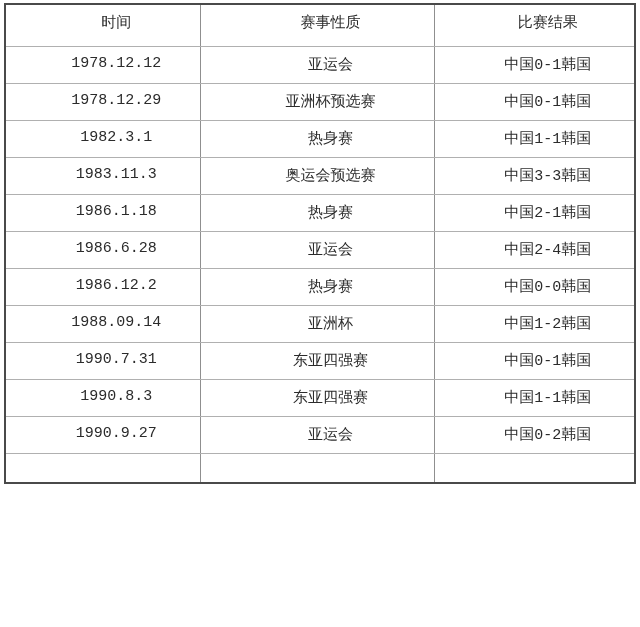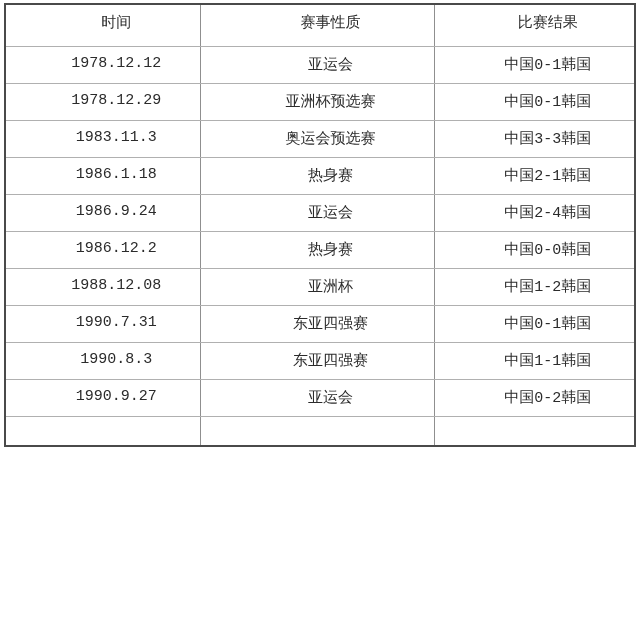--- a/index.html
+++ b/index.html
@@ -69,41 +69,46 @@
           <td>1978.12.12</td>
           <td>亚运会</td>
           <td>中国0-1韩国</td>
         </tr>
         <tr>
           <td>1978.12.29</td>
           <td>亚洲杯预选赛</td>
           <td>中国0-1韩国</td>
         </tr>
         <tr>
+          <td>1982.3.1</td>
+          <td>热身赛</td>
+          <td>中国1-1韩国</td>
+        </tr>
+        <tr>
           <td>1983.11.3</td>
           <td>奥运会预选赛</td>
           <td>中国3-3韩国</td>
         </tr>
         <tr>
           <td>1986.1.18</td>
           <td>热身赛</td>
           <td>中国2-1韩国</td>
         </tr>
         <tr>
-          <td>1986.9.24</td>
+          <td>1986.6.28</td>
           <td>亚运会</td>
           <td>中国2-4韩国</td>
         </tr>
         <tr>
           <td>1986.12.2</td>
           <td>热身赛</td>
           <td>中国0-0韩国</td>
         </tr>
         <tr>
-          <td>1988.12.08</td>
+          <td>1988.09.14</td>
           <td>亚洲杯</td>
           <td>中国1-2韩国</td>
         </tr>
         <tr>
           <td>1990.7.31</td>
           <td>东亚四强赛</td>
           <td>中国0-1韩国</td>
         </tr>
         <tr>
           <td>1990.8.3</td>

